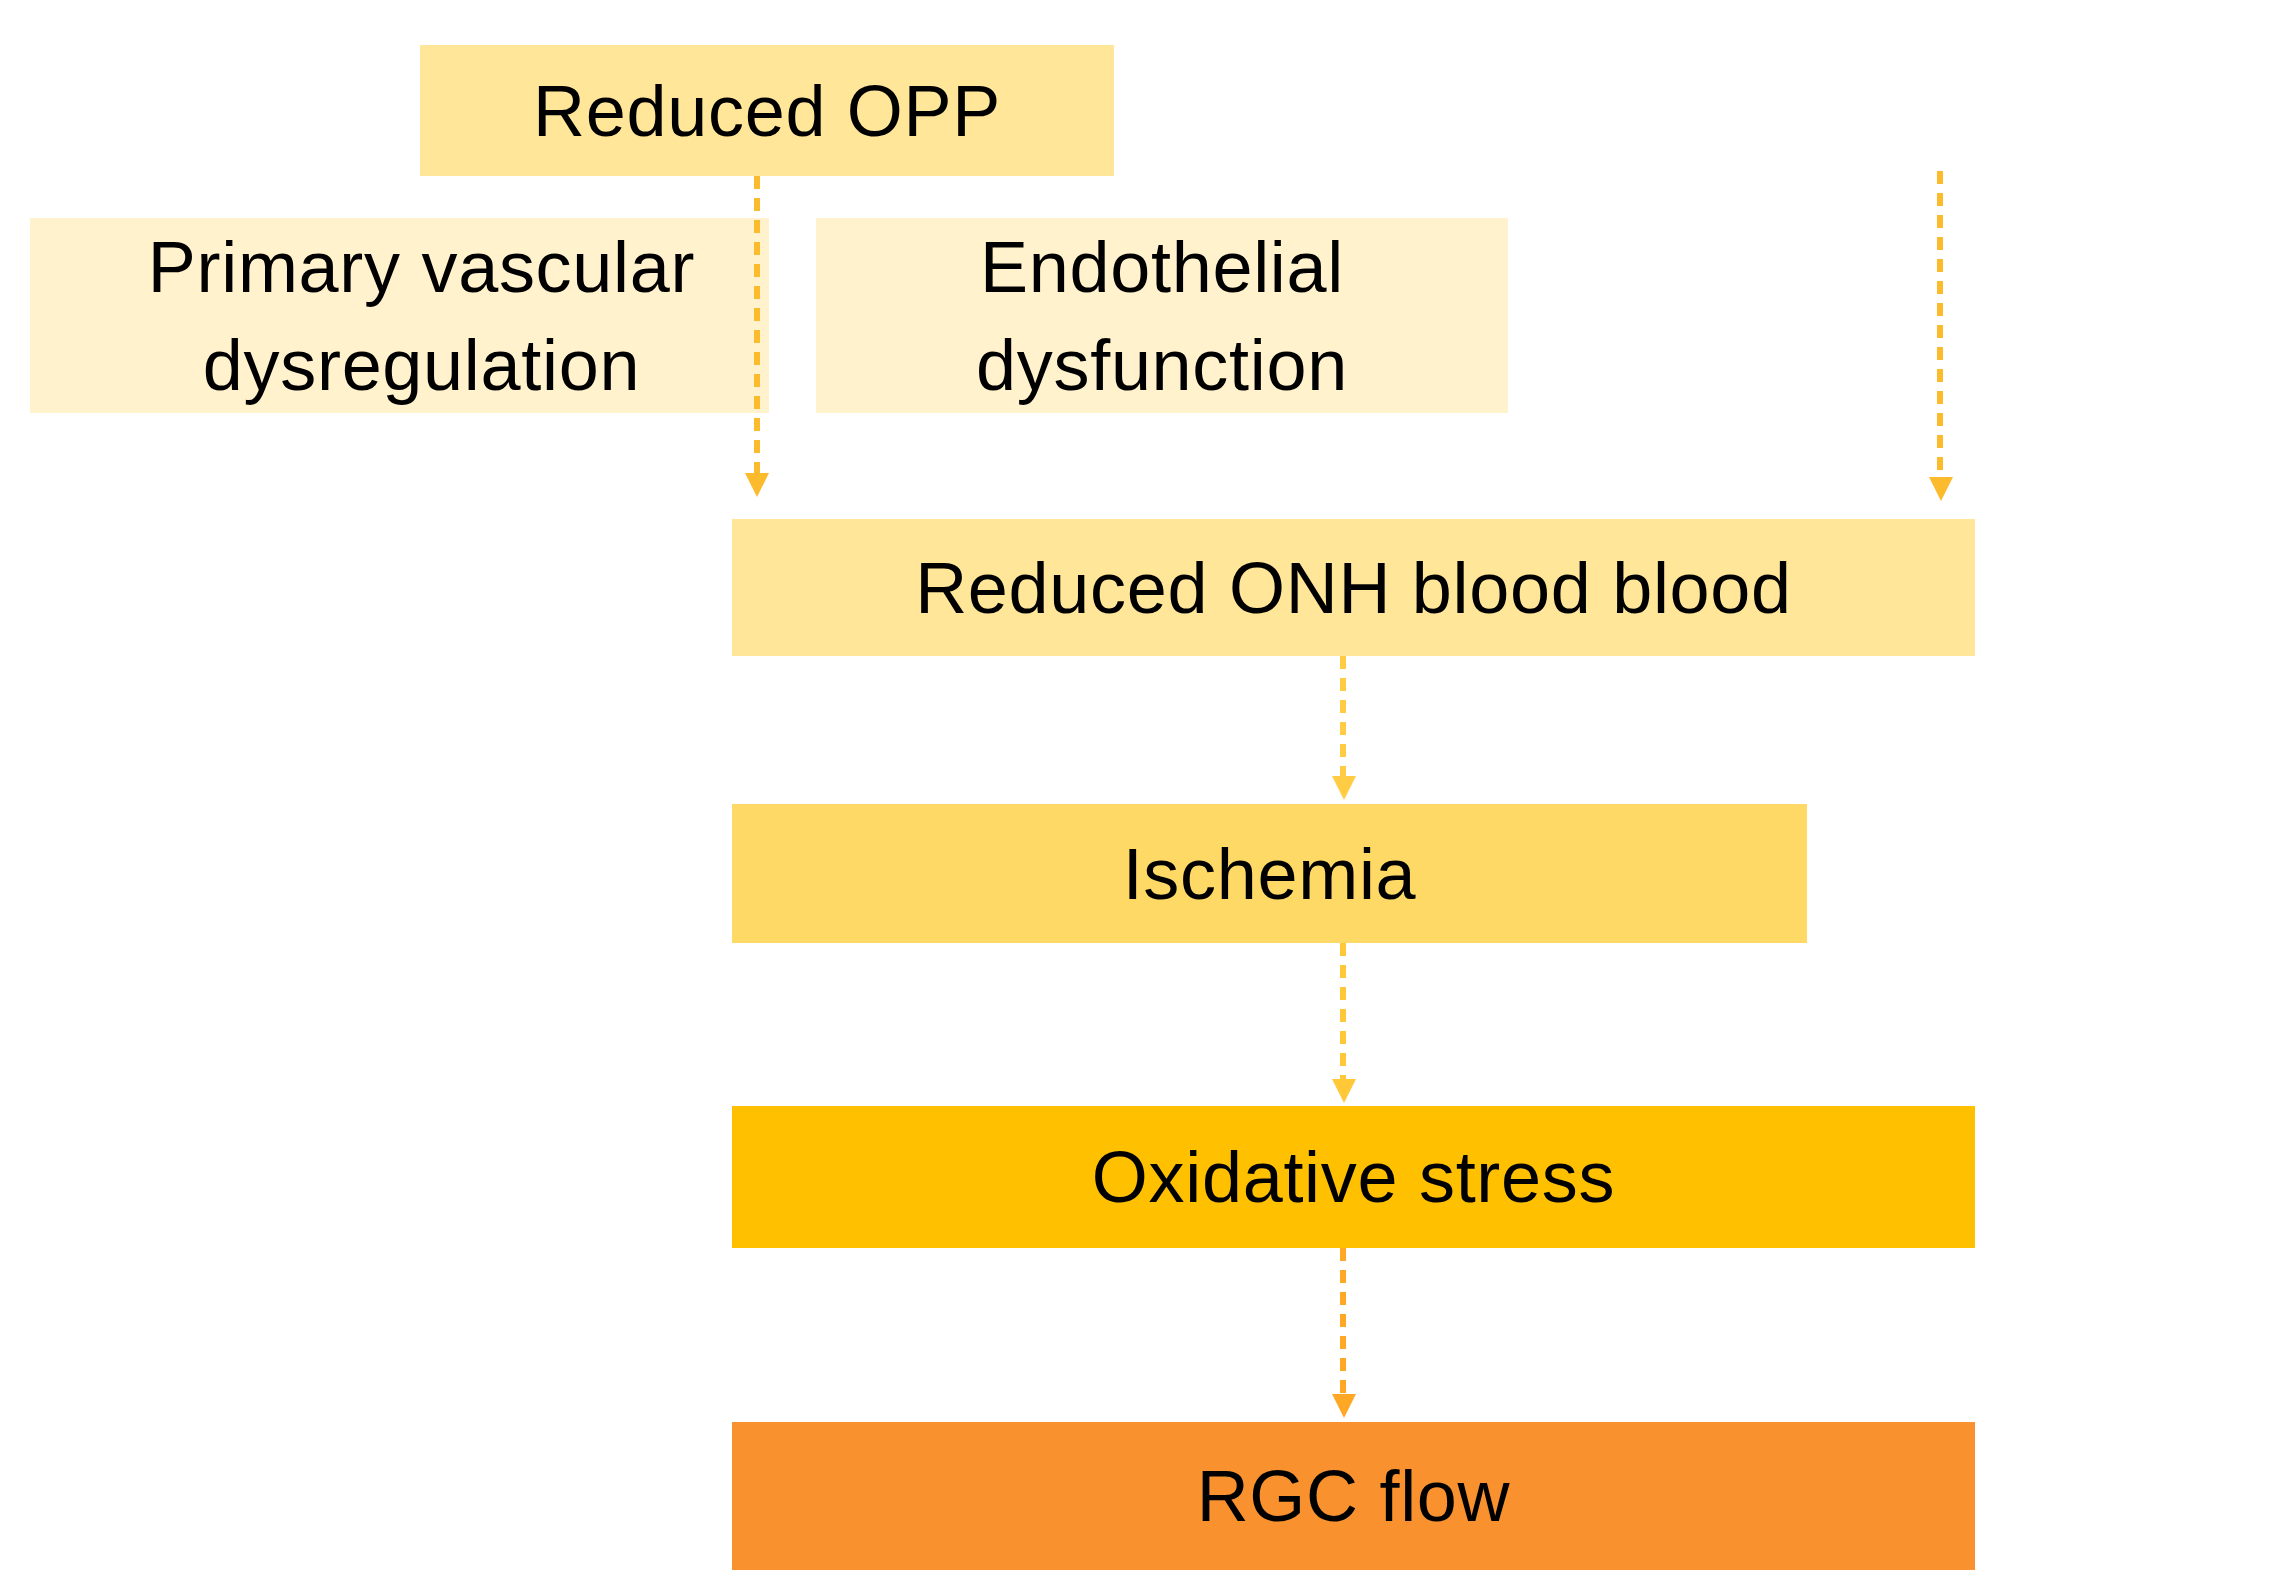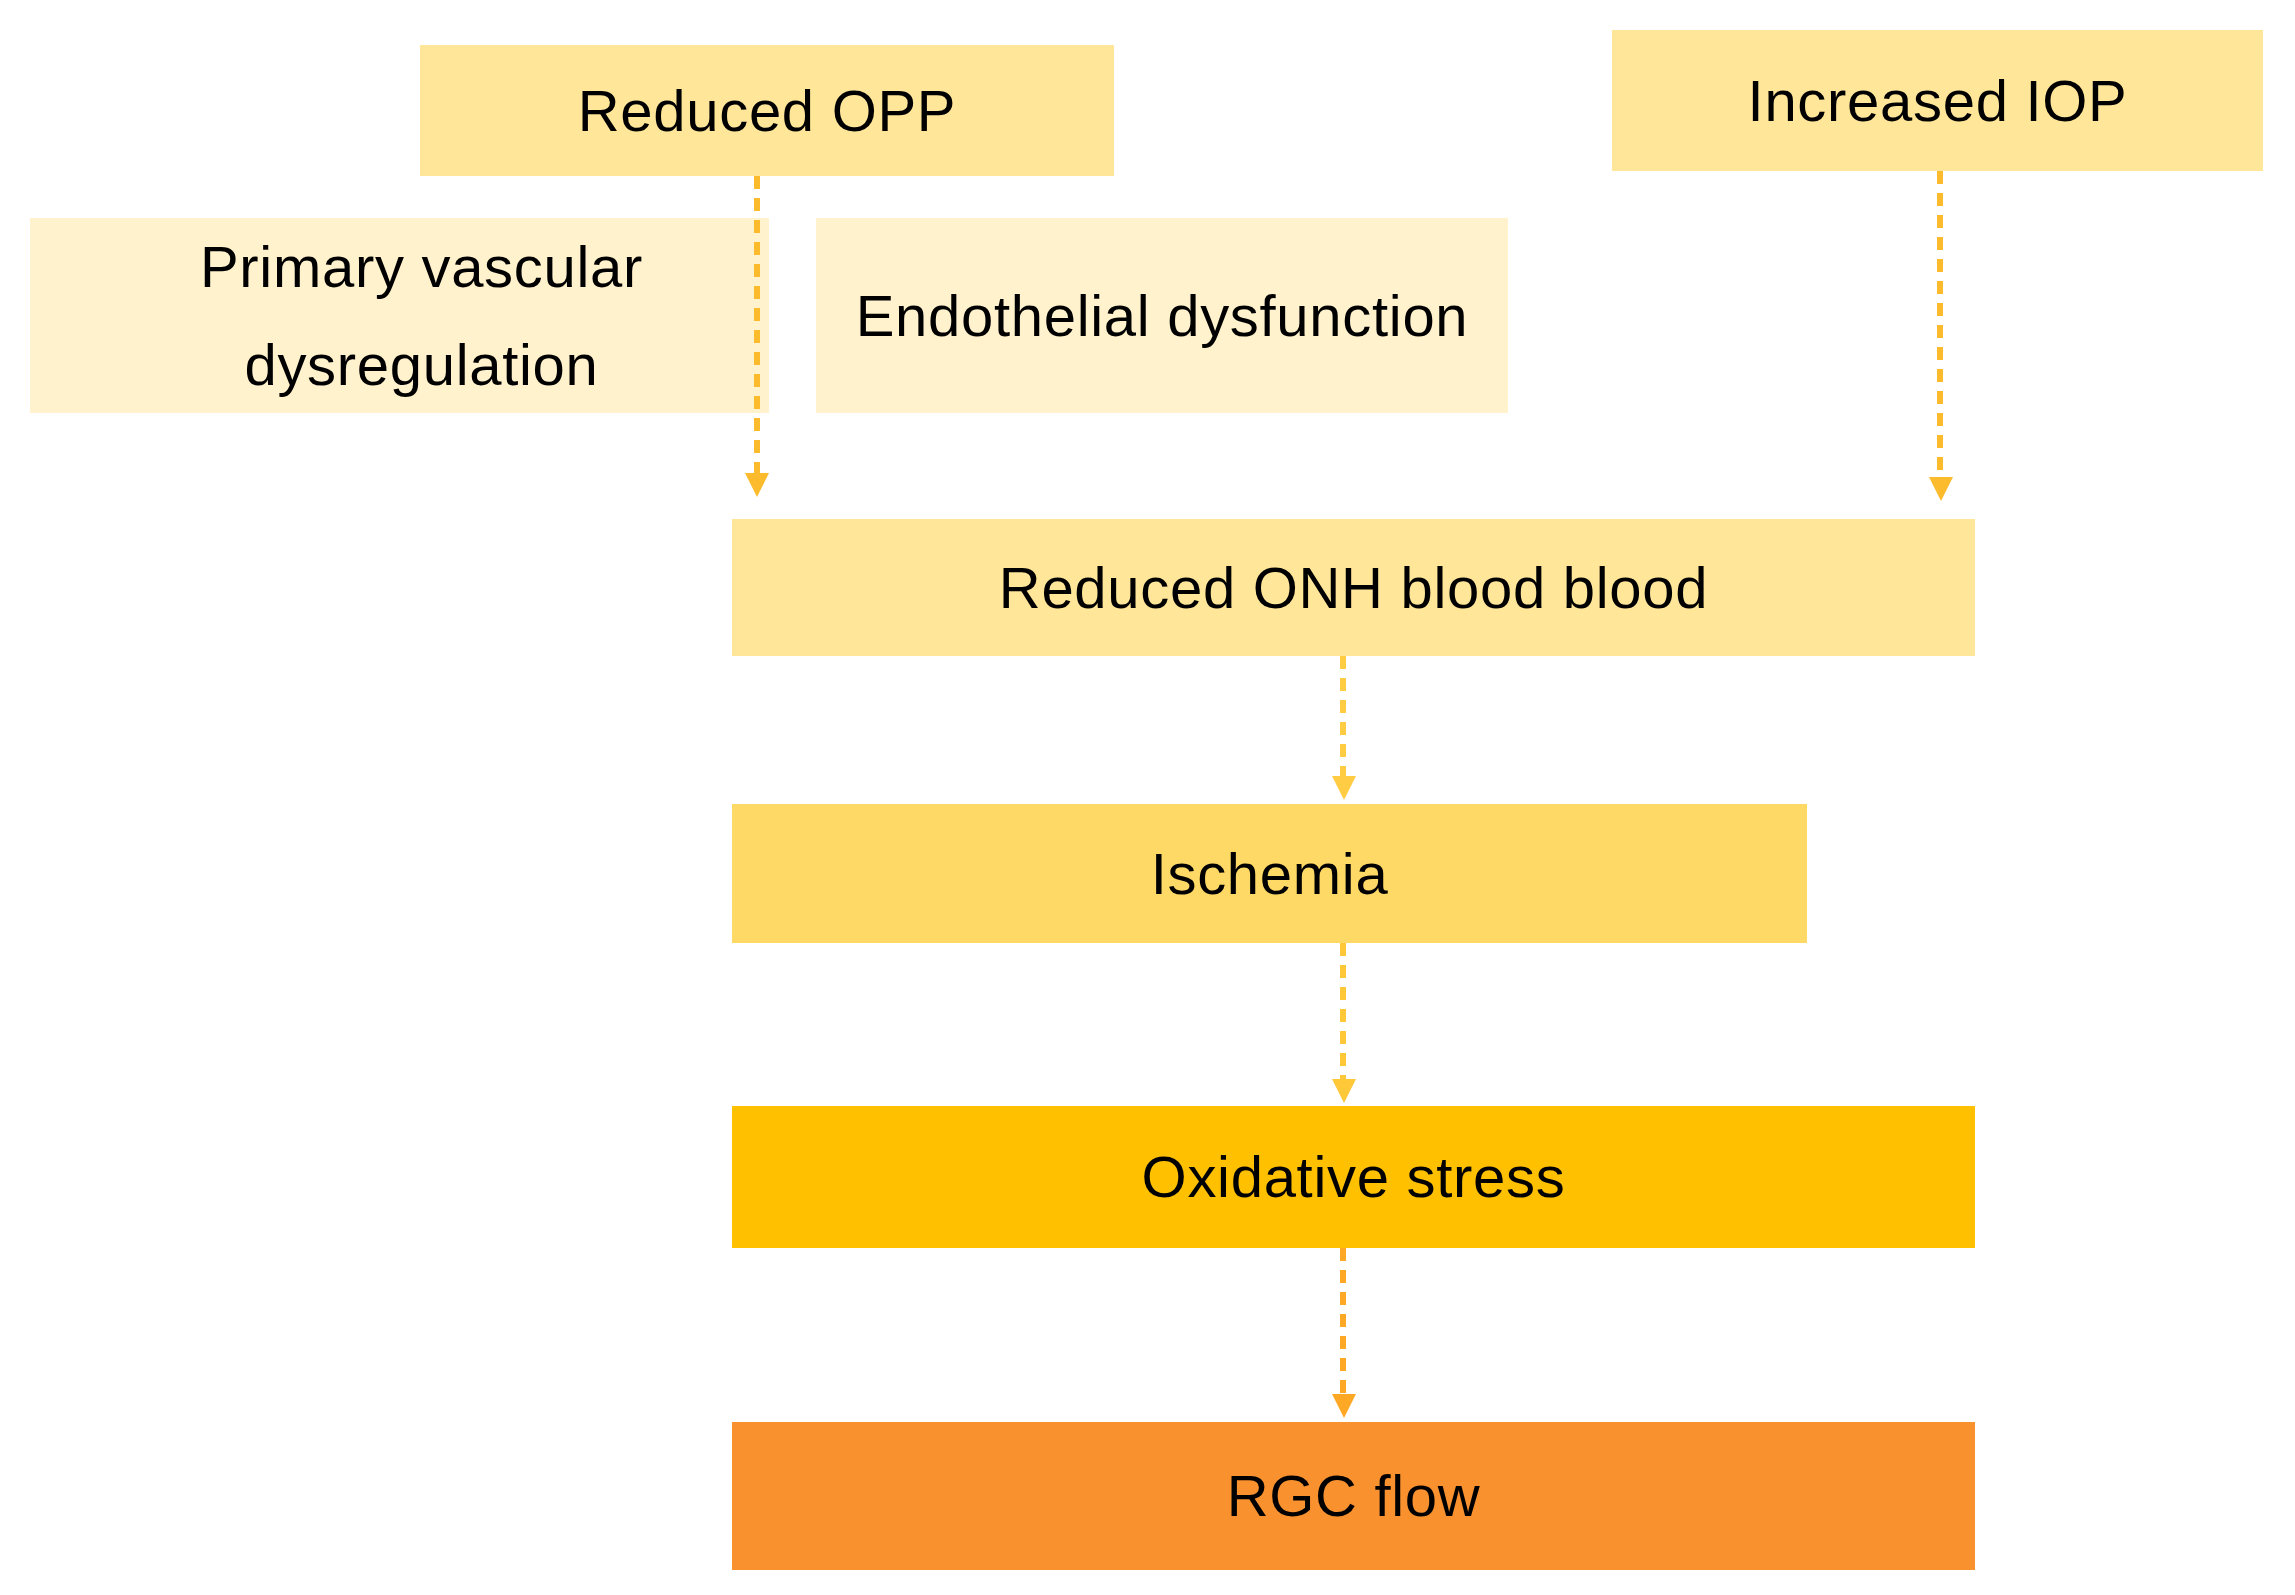--- a/index.html
+++ b/index.html
@@ -15,21 +15,21 @@
     overflow: hidden;
     font-family: "Liberation Sans", "DejaVu Sans", sans-serif;
   }
   .node {
     position: absolute;
     display: flex;
     align-items: center;
     justify-content: center;
     text-align: center;
     color: #000000;
-    font-size: 58px;
+    font-size: 72px;
     line-height: 98px;
     letter-spacing: 0.7px;
   }
   
   #node-reduced-opp        { left: 420px;  top: 45px;   width: 694px;  height: 131px; background: #FFE699; }
   #node-increased-iop      { left: 1612px; top: 30px;   width: 651px;  height: 141px; background: #FFE699; }
   #node-pvd                { left: 30px;   top: 218px;  width: 695px;  height: 195px; background: #FFF2CC; padding-left: 44px; }
   #node-endothelial        { left: 816px; top: 218px;  width: 692px;  height: 195px; background: #FFF2CC; }
   #node-onh                { left: 732px; top: 519px;  width: 1243px; height: 137px; background: #FFE699; }
   #node-ischemia           { left: 732px; top: 804px; width: 1075px; height: 139px; background: #FFD966; }
@@ -70,21 +70,20 @@
   #head-onh-ischemia { left: 1332px; top: 776px; }
   #head-ischemia-oxi { left: 1332px; top: 1079px; }
   #head-oxi-rgc      { left: 1332px; top: 1394px; }
 </style>
 </head>
 <body>
 
 <div id="canvas">
 
   <div class="node" id="node-reduced-opp">Reduced OPP</div>
-  <div class="node" id="node-increased-iop">Increased IOP</div>
 
   <div class="node" id="node-pvd">Primary vascular dysregulation</div>
   <div class="node" id="node-endothelial">Endothelial dysfunction</div>
 
   <div class="node" id="node-onh">Reduced ONH blood blood</div>
   <div class="node" id="node-ischemia">Ischemia</div>
   <div class="node" id="node-oxidative">Oxidative stress</div>
   <div class="node" id="node-rgc">RGC flow</div>
 
   <div class="vline dash-amber" id="line-opp-onh"></div>

